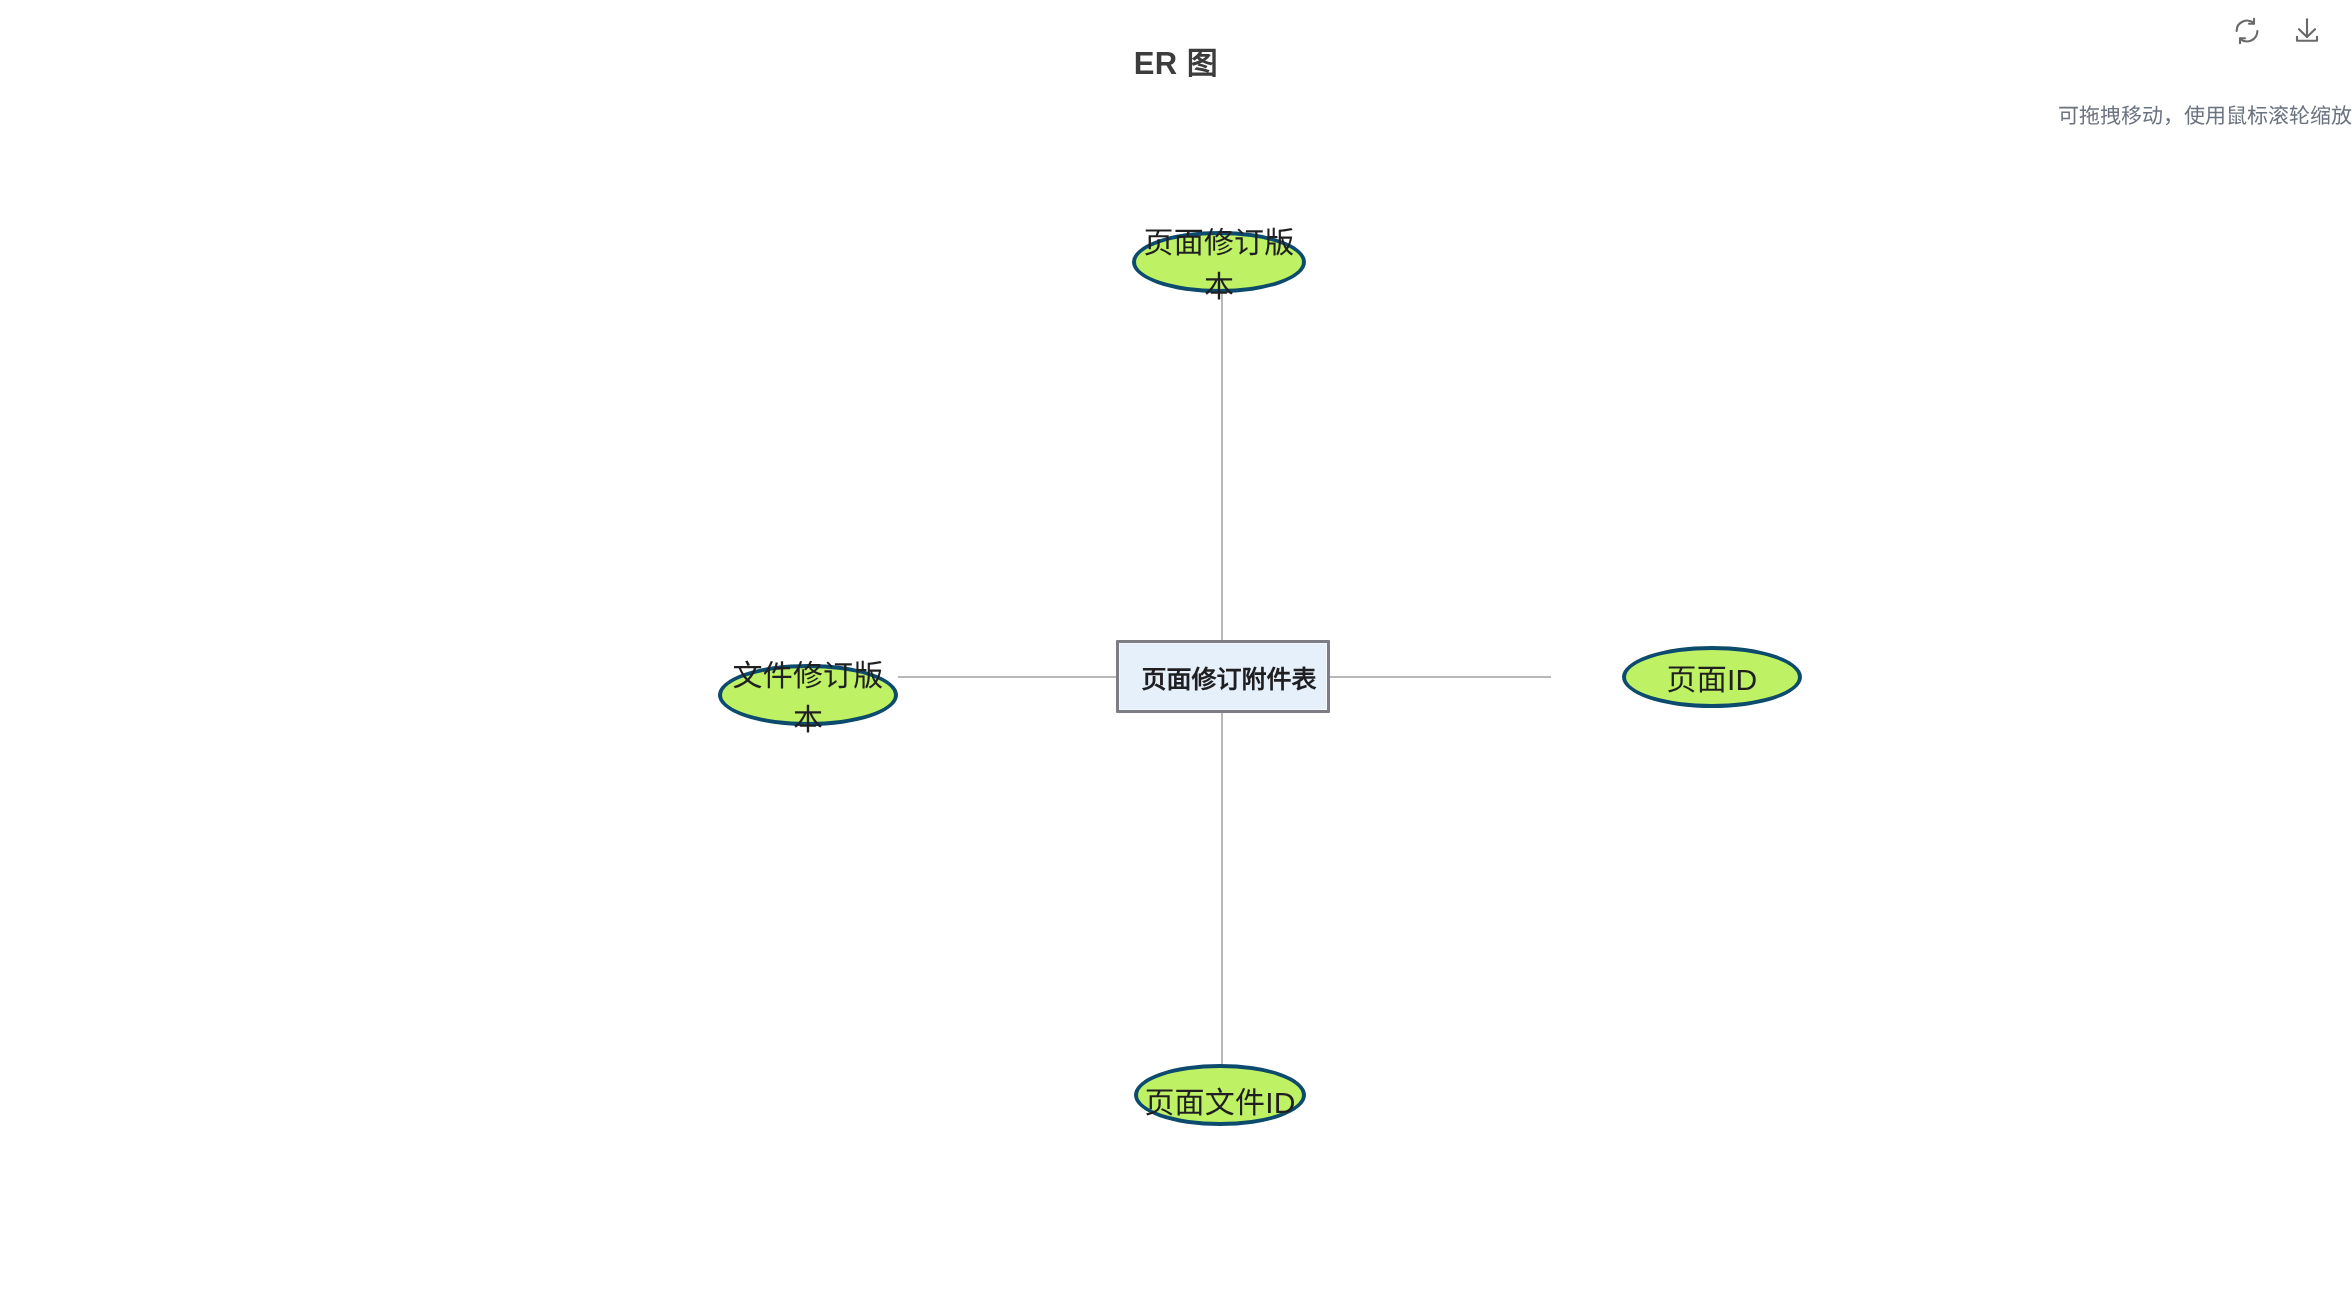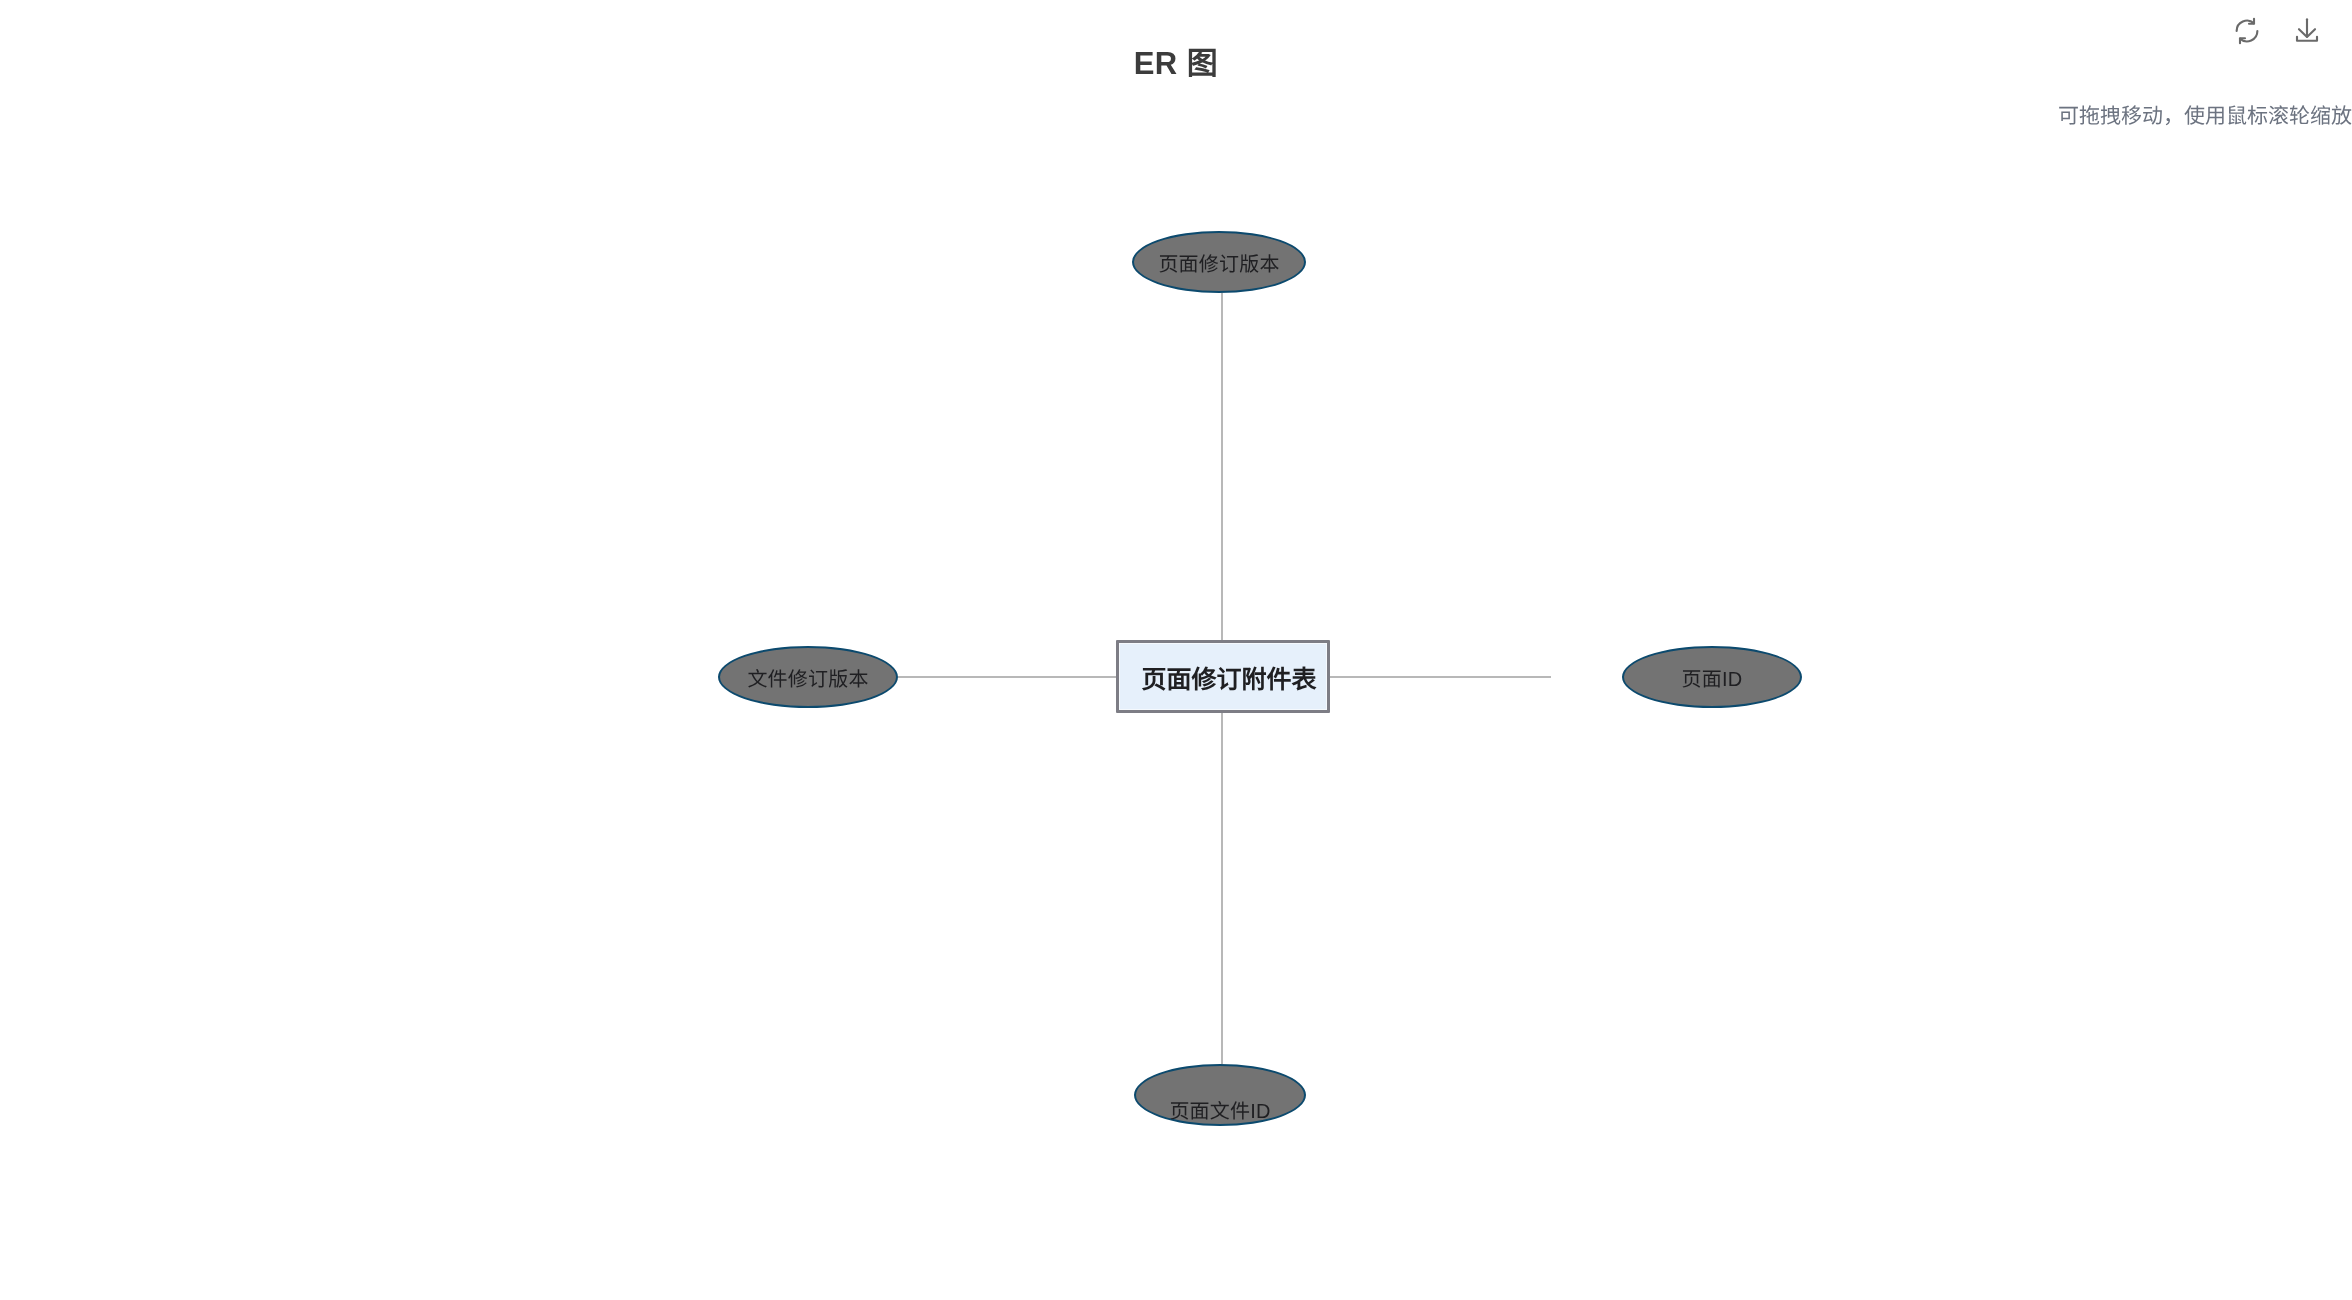--- a/index.html
+++ b/index.html
@@ -104,24 +104,24 @@
     border-radius: 1px;
     font-size: 25px;
     font-weight: bold;
     color: #1f1f22;
     box-shadow: 0 0 0 1px rgba(255,255,255,0.6) inset;
     padding-left: 12px;
   }
 
   
   .node-attr {
-    background: #737373;
-    border: 2px solid #0c4a6e;
+    background: #bef264;
+    border: 4px solid #0c4a6e;
     border-radius: 50%;
-    font-size: 20px;
+    font-size: 30px;
     font-weight: normal;
     color: #1f1f22;
     letter-spacing: 0.2px;
   }
 </style>
 </head>
 <body>
 
 <div class="toolbar">
   <button class="tool-btn" title="重置">
@@ -158,21 +158,21 @@
       <line x1="1330" y1="677" x2="1551" y2="677" stroke="#b8b8b8" stroke-width="2"></line>
       <line x1="1222" y1="713" x2="1222" y2="1064" stroke="#b8b8b8" stroke-width="2"></line>
     </svg>
   <div id="node-layer">
       <div class="node node-entity" style="left: 1116px; top: 640px; width: 214px; height: 73px;">
         <span>页面修订附件表</span>
       </div>
       <div class="node node-attr" style="left: 1132px; top: 231px; width: 174px; height: 62px;">
         <span>页面修订版本</span>
       </div>
-      <div class="node node-attr" style="left: 718px; top: 646px; width: 180px; height: 62px; align-items: center;">
+      <div class="node node-attr" style="left: 718px; top: 664px; width: 180px; height: 62px; align-items: center;">
         <span>文件修订版本</span>
       </div>
       <div class="node node-attr" style="left: 1622px; top: 646px; width: 180px; height: 62px;">
         <span>页面ID</span>
       </div>
       <div class="node node-attr" style="left: 1134px; top: 1064px; width: 172px; height: 62px; align-items: flex-end;">
         <span>页面文件ID</span>
       </div>
     </div>
 </div>

